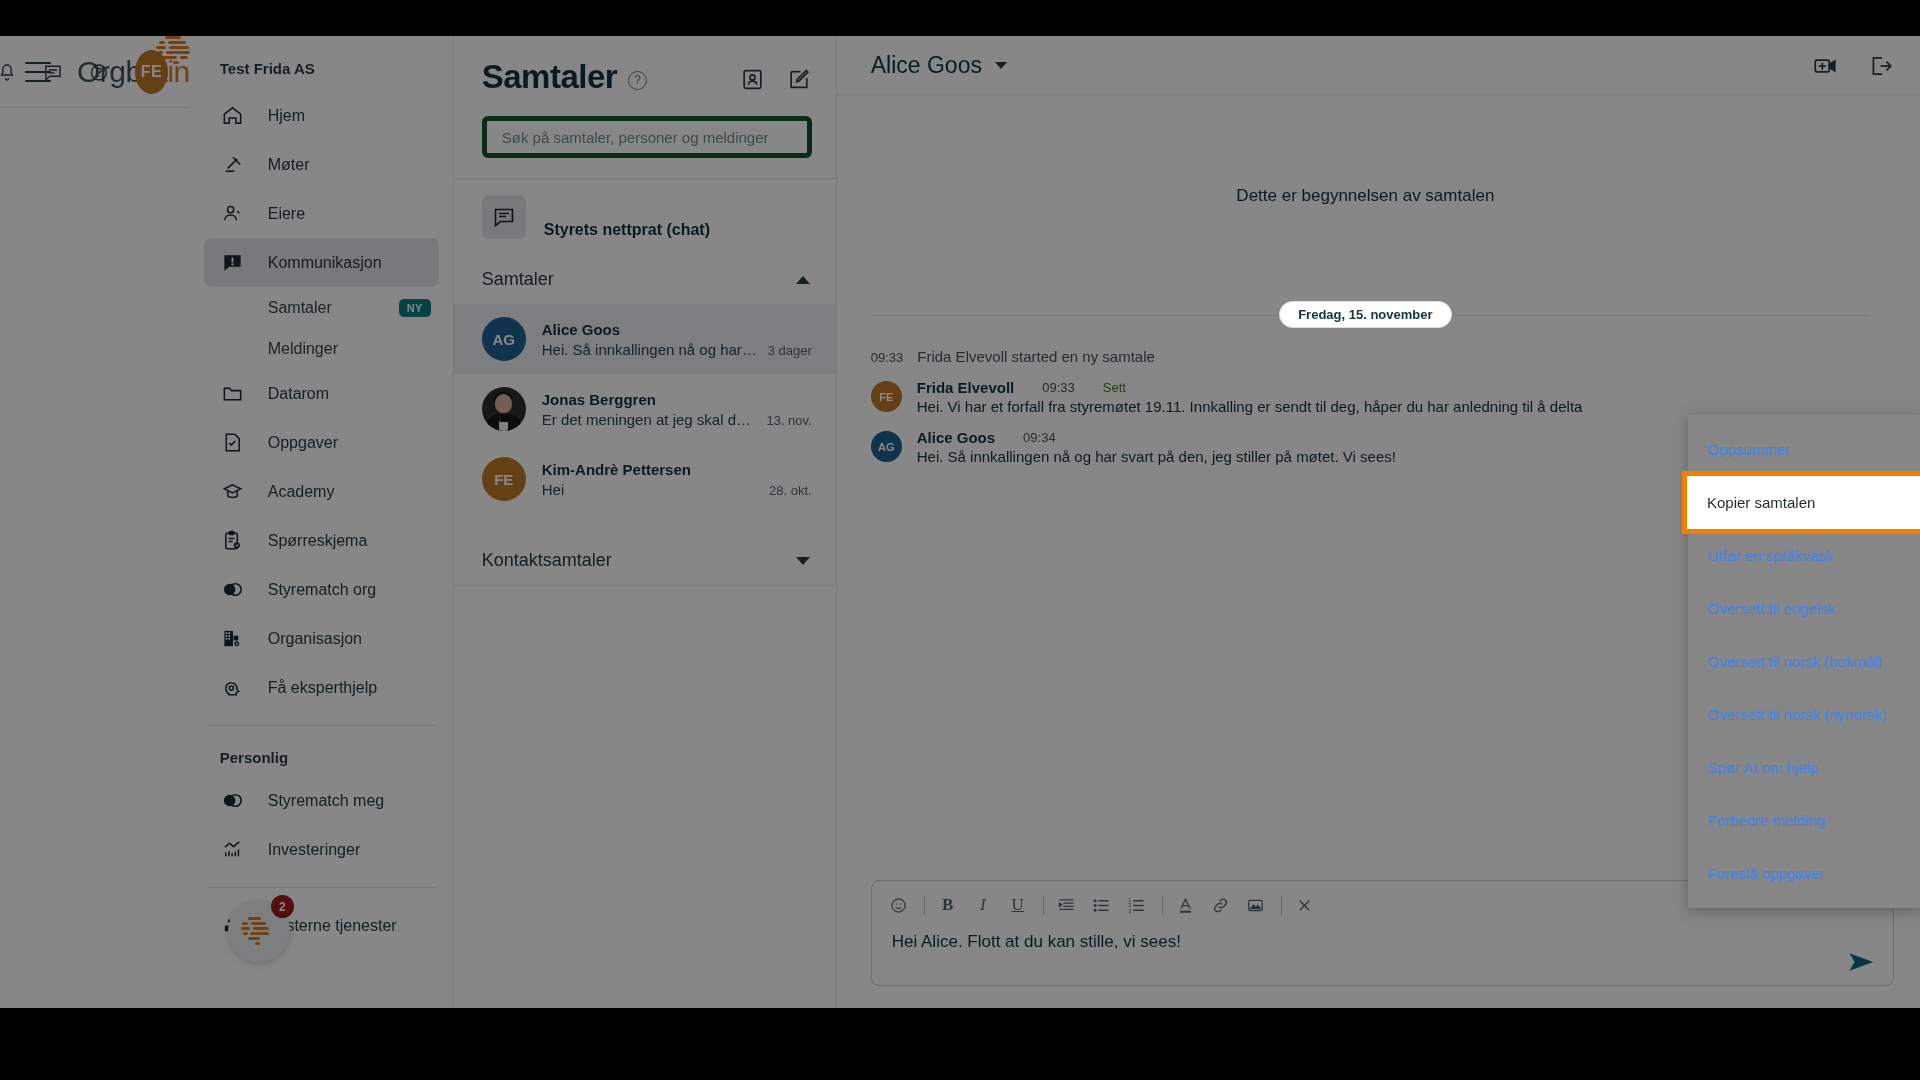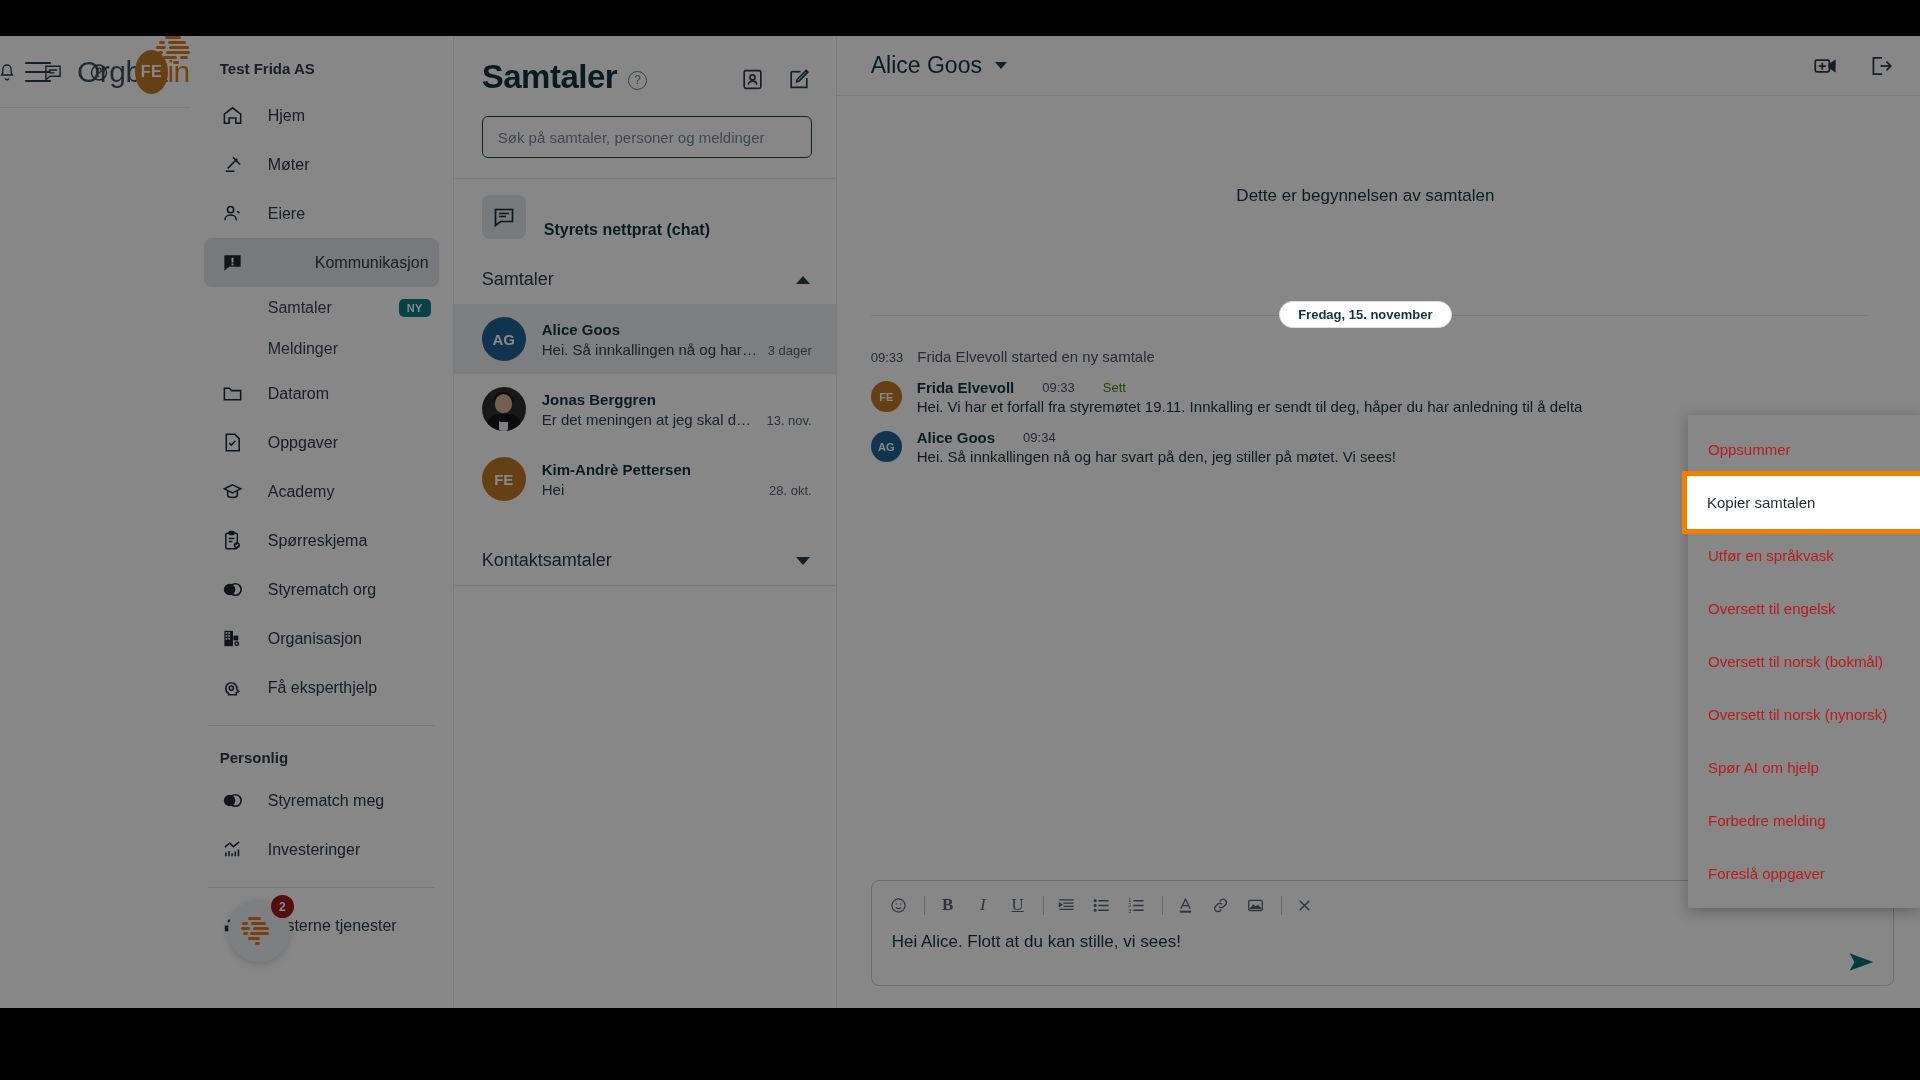--- a/index.html
+++ b/index.html
@@ -84,21 +84,21 @@
   .sb-org {
     font-size: 15px; font-weight: bold; color: #2b3b44;
     padding: 8px 0 14px 30px;
   }
   .sb-item {
     display: flex; align-items: center;
     height: 49px; margin: 0 14px; padding-left: 16px;
     border-radius: 8px; cursor: pointer;
     color: #2b3b44;
   }
-  .sb-item.active { background: #e2e5e7; gap: 47px; }
+  .sb-item.active { background: #e2e5e7; }
   .sb-ico {
     width: 26px; height: 26px; margin-right: 22px;
     display: flex; align-items: center; justify-content: center;
     color: #1d2b33; flex-shrink: 0;
   }
   .sb-ico svg { width: 23px; height: 23px; }
   .sb-label { font-size: 16px; }
   .sb-sub {
     display:flex; align-items:center;
     height: 41px; margin: 0 14px; padding-left: 64px;
@@ -150,21 +150,21 @@
     border: 1.6px solid #6d7e86; color: #6d7e86;
     font-size: 12px; display: flex; align-items: center; justify-content: center;
     margin-left: 11px; margin-top: 6px; cursor: pointer;
   }
   .cp-head-icons { margin-left: auto; display: flex; gap: 22px; margin-top: 4px; }
   .cp-head-icons .ic { width: 25px; height: 25px; color: #2b3b44; cursor: pointer; }
   .cp-head-icons .ic svg { width: 100%; height: 100%; }
   .search-wrap { padding: 20px 24px 20px 28px; }
   .search-box {
     width: 100%; height: 42px;
-    border: 1px solid #14532d; border-radius: 6px;
+    border: 5px solid #14532d; border-radius: 6px;
     font-size: 15px; color: #6e7e86; padding: 0 15px;
     font-family: "Liberation Sans", sans-serif;
     background: #fff;
     outline: none;
   }
   .search-box::placeholder { color: #7b8a92; }
   .cp-divider { height: 1px; background: #e5e8ea; }
   .chatlink {
     display: flex; align-items: flex-end;
     padding: 16px 24px 16px 28px; cursor: pointer;
@@ -308,21 +308,21 @@
     z-index: 5;
   }
   .menu::after {
     content: ""; position: absolute; inset: 0;
     background: rgba(0,0,0,0.47);
     pointer-events: none;
   }
   .menu-item {
     padding: 0 20px; height: 53px;
     display: flex; align-items: center;
-    font-size: 15px; color: #b91c1c;
+    font-size: 15px; color: #3b82f6;
     cursor: pointer; position: relative; z-index: 1;
   }
   
   .menu-item.highlight {
     z-index: 7;
     background: #fff;
     outline: 5px solid #f28000;
     margin: 0 -1px;
     color: #1f2a30;
   }

